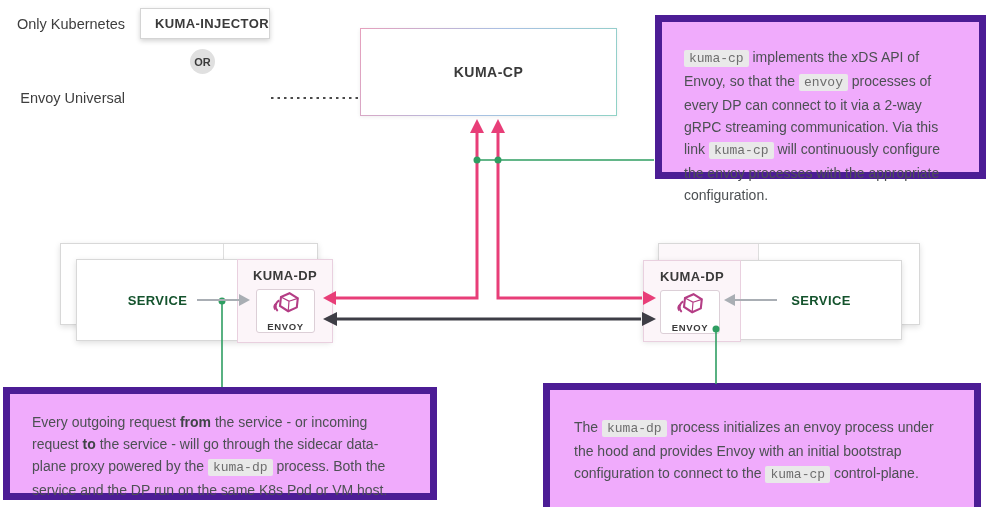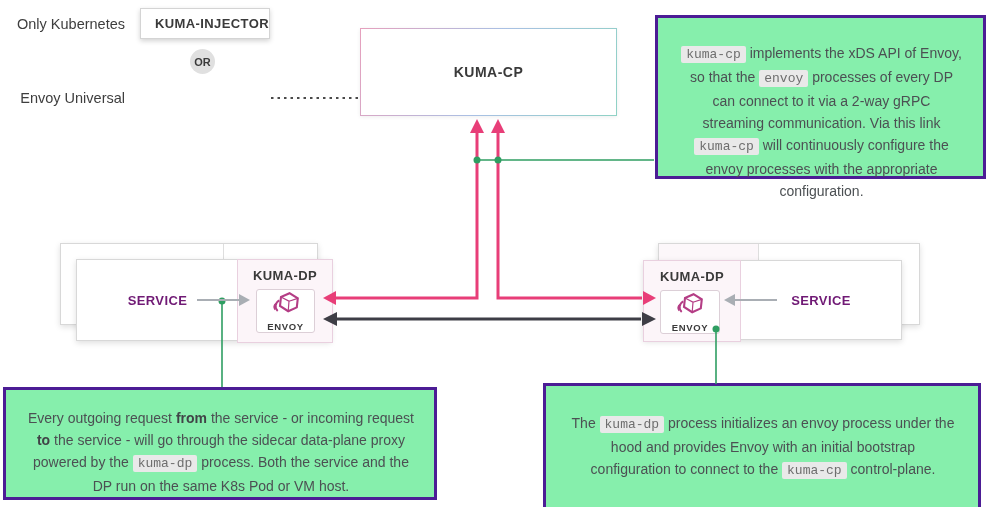--- a/index.html
+++ b/index.html
@@ -75,21 +75,21 @@
   .back-divider.dl { left: 162px; }
   .back-divider.dr { left: 99px; }
   .back-tint { position: absolute; top: 0; bottom: 0; left: 0; width: 99px; background: #fcf7fa; }
 
   .card-front-left  { left: 76px;  top: 259px; width: 255px; height: 82px; }
   .card-front-right { left: 643px; top: 260px; width: 259px; height: 80px; }
 
   .service-label {
     position: absolute; top: 0; bottom: 0;
     display: flex; align-items: center; justify-content: center;
-    font-size: 13px; font-weight: bold; letter-spacing: 0.4px; color: #701a75;
+    font-size: 13px; font-weight: bold; letter-spacing: 0.4px; color: #14532d;
   }
   .service-label.sl { left: 0; width: 161px; }
   .service-label.sr { left: 97px; right: 0; }
 
   .kuma-dp-section {
     position: absolute;
     background: #fcf5f9;
     border: 1px solid #e9d0df;
   }
   .kuma-dp-section.left  { left: 160px; top: -1px; width: 96px; height: 84px; }
@@ -113,26 +113,25 @@
   }
   .envoy-box.el { left: 18px; }
   .envoy-box.er { left: 16px; width: 60px; }
   .envoy-label {
     font-size: 9.5px; font-weight: bold; letter-spacing: 0.6px; color: #3a3a3a;
   }
 
   
   .note {
     position: absolute;
-    background: #86efac;
-    border: 3px solid #4c1d95;
+    background: #f0abfc;
+    border: 7px solid #4c1d95;
     color: #4c5053;
     font-size: 14px;
     line-height: 22px;
-    text-align: center;
   }
   .note-top-right    { left: 655px; top: 15px;  width: 331px; height: 164px; padding: 24px 20px 0 22px; }
   .note-bottom-left  { left: 3px;   top: 387px; width: 434px; height: 113px; padding: 17px 20px 0 22px; }
   .note-bottom-right { left: 543px; top: 383px; width: 438px; height: 141px; padding: 26px 22px 0 24px; }
 
   .seg-bold { font-weight: bold; color: #404447; }
   .seg-code {
     font-family: "Liberation Mono", "DejaVu Sans Mono", monospace;
     font-size: 13px;
     background: #e9e9e9;

